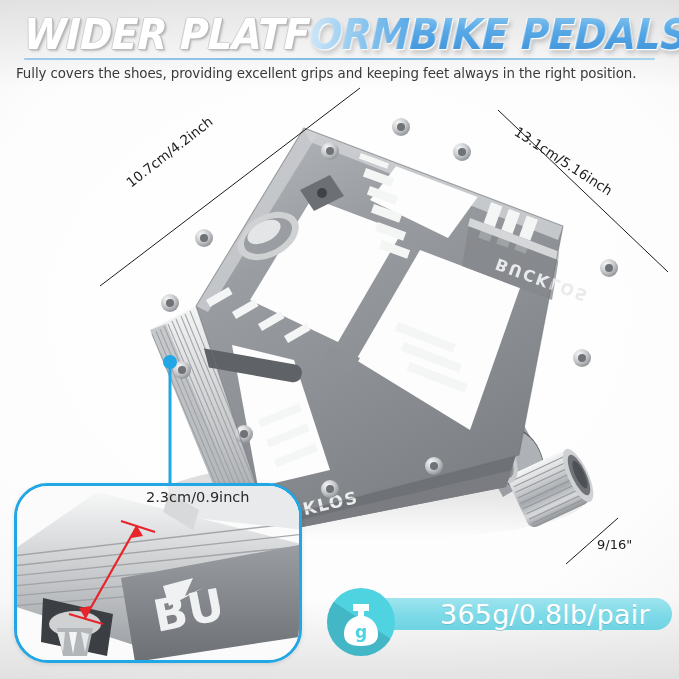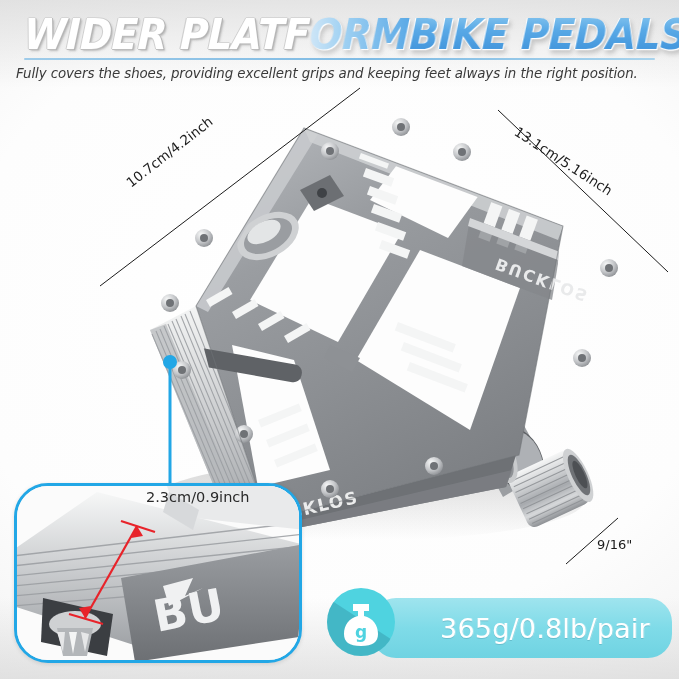--- a/index.html
+++ b/index.html
@@ -62,21 +62,21 @@
   }
 
   #title-rule {
     position:absolute; left:24px; top:58px; width:631px; height:2px;
     background:linear-gradient(90deg,#9ecbe9 0%, #7fbbe4 55%, #a9d3ec 100%);
     border-radius:1px;
   }
   #subtitle {
     position:absolute; left:16px; top:66px; width:655px;
     font-family:"DejaVu Sans", sans-serif;
-    font-size:13.4px; color:#3a3a3a; letter-spacing:-.1px; white-space:nowrap;font-style:italic;
+    font-size:13.4px; color:#3a3a3a; letter-spacing:-.1px; white-space:nowrap;
   }
 
   
   #product { position:absolute; left:0; top:0; width:679px; height:679px; z-index:10; }
 
   
   .dimlabel {
     position:absolute;
     font-family:"DejaVu Sans", sans-serif;
     font-size:13.5px;
@@ -106,21 +106,21 @@
   }
   #leader { position:absolute; left:140px; top:352px; width:60px; height:150px; z-index:29; }
 
   
   #weight-badge {
     position:absolute; left:327px; top:588px; height:68px; z-index:40;
     display:flex; align-items:center;
   }
   #weight-pill {
     position:absolute; left:45px; top:10px;
-    width:300px; height:60px;
+    width:300px; height:32px;
     border-radius:24px;
     background:linear-gradient(180deg,#9fe4ee 0%, #7fdbe8 50%, #6fd3e2 100%);
     display:flex; align-items:center;
     padding-left:68px;
   }
   #weight-text {
     font-family:"DejaVu Sans", sans-serif;
     font-size:27px; font-weight:500; color:#ffffff;
     letter-spacing:.2px;
     text-shadow:0 1px 0 rgba(90,170,185,.55), 1px 0 0 rgba(255,255,255,.25);

